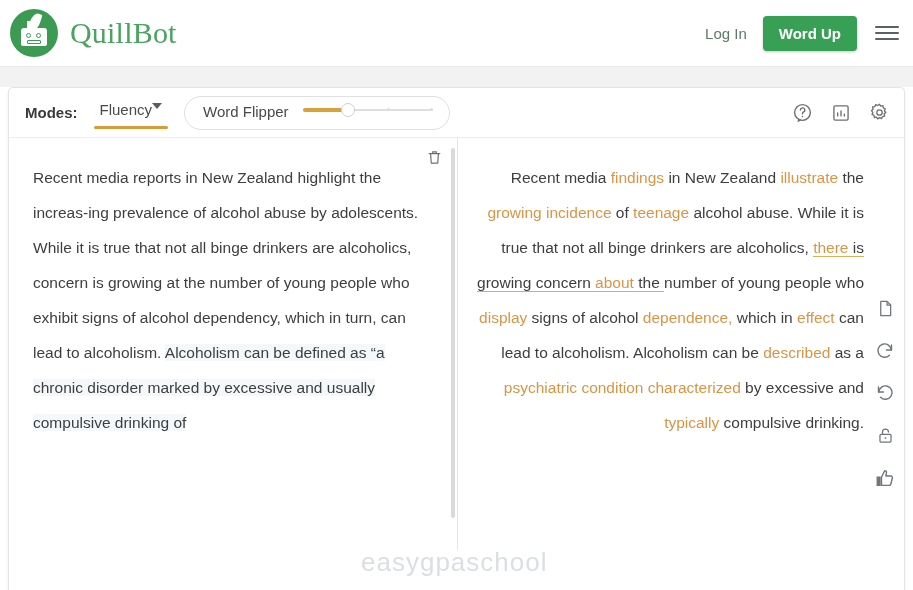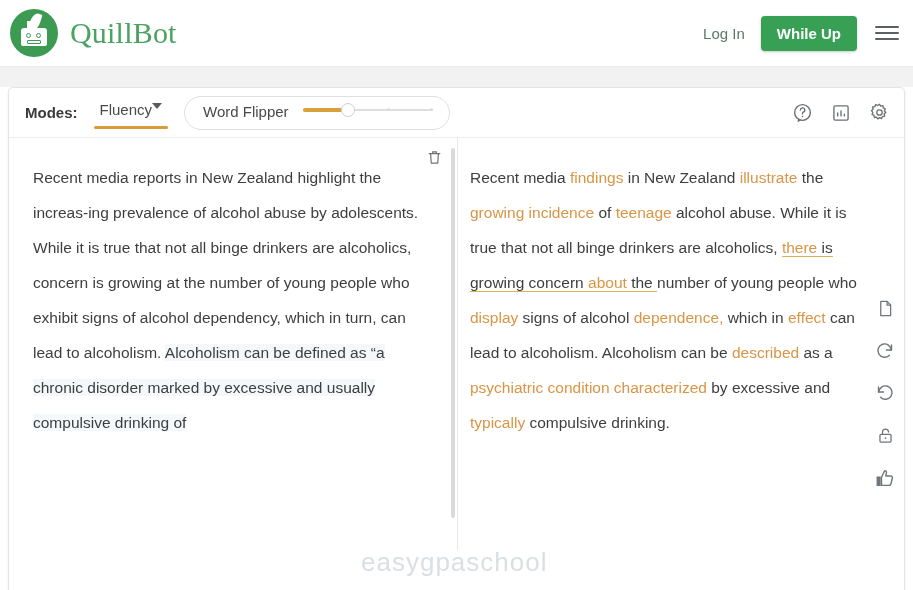--- a/index.html
+++ b/index.html
@@ -137,21 +137,21 @@
     background: #ffffff; border: 1.5px solid #cfcfcf;
     cursor: pointer;
   }
   .toolbar-icons { margin-left: auto; display: flex; align-items: center; gap: 18px; }
   .tb-icon { cursor: pointer; color: #6b6f74; display: flex; }
 
   
   .panels { display: flex; flex: 1; min-height: 0; position: relative; }
   .panel { position: relative; min-width: 0; }
   .panel-left { width: 449px; border-right: 1px solid #e6e6e6; }
-  .panel-right { flex: 1; }
+  .panel-right { flex: 1; text-align: right; }
   .panel-body {
     padding: 22px 26px 10px 24px;
     height: 100%;
     font-size: 15.5px; line-height: 35px; color: #3e3e3e;
     overflow: hidden;
     position: relative;
   }
   .panel-right .panel-body { padding-left: 12px; padding-right: 40px; }
   .trash-icon {
     position: absolute; right: 14px; top: 10px;
@@ -234,21 +234,21 @@
         <div class="robot-eye l"></div>
         <div class="robot-eye r"></div>
         <div class="robot-mouth"></div>
       </div>
     </div>
     <div class="brand-name">QuillBot</div>
   </div>
 
   <div class="header-right">
     <div class="login-link">Log In</div>
-    <button class="signup-btn">While Up</button>
+    <button class="signup-btn">Word Up</button>
     <div class="hamburger">
       <span></span>
         <span></span>
         <span></span>
     </div>
   </div>
 </div>
 
 <div class="gap-strip"></div>
 

